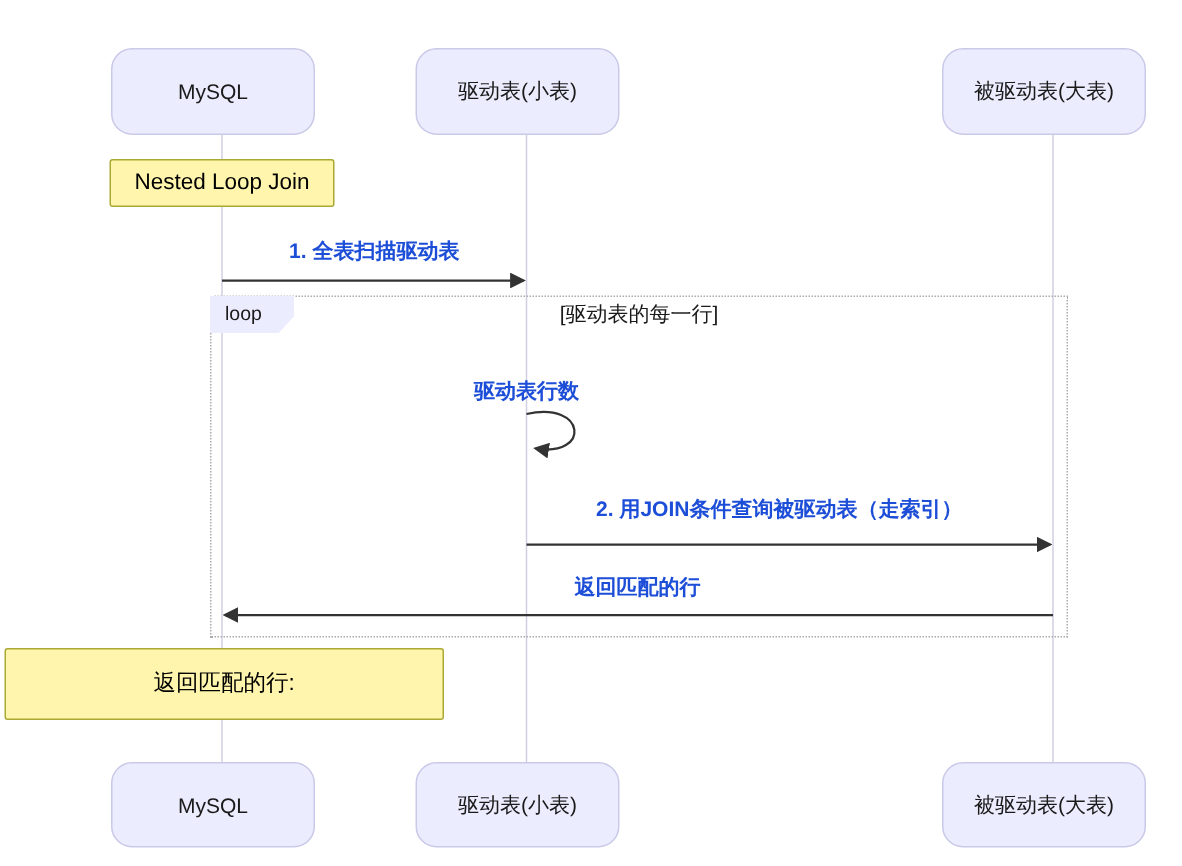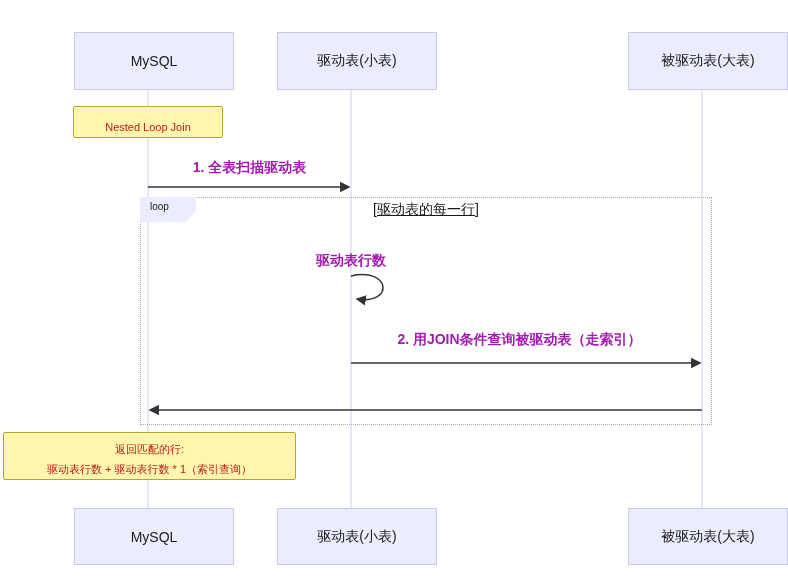--- a/index.html
+++ b/index.html
@@ -5,47 +5,47 @@
   * { margin:0; padding:0; box-sizing:border-box; }
   html,body { background:#ffffff; }
   body { font-family:"Liberation Sans","DejaVu Sans",sans-serif; color:#1a1a1a; }
   .stage { position:relative; width:788px; height:577px; background:#ffffff; overflow:hidden; }
 
   svg.layer { position:absolute; left:0; top:0; width:788px; height:577px; }
   .lifeline { stroke:#cfcfe3; stroke-width:1; }
   .arrow { stroke:#333333; stroke-width:1.5; fill:none; }
 
   .actor {
-    position:absolute; width:160px; height:58px;
-    background:#ECECFF; border:1px solid #c9c9e8; border-radius:0;
+    position:absolute; width:136px; height:58px;
+    background:#ECECFF; border:1px solid #c9c9e8; border-radius:14px;
     display:flex; align-items:center; justify-content:center;
     font-size:14px; color:#1a1a1a;
   }
   .note {
     position:absolute; background:#FFF5AD; border:1px solid #AAAA33;
-    display:flex; flex-direction:column; align-items:center; justify-content:flex-end;
-    font-size:11px; color:#b91c1c; line-height:20px; border-radius:2px;
+    display:flex; flex-direction:column; align-items:center; justify-content:center;
+    font-size:15px; color:#000000; line-height:20px; border-radius:2px;
   }
   .msg {
     position:absolute; text-align:center;
-    font-size:14px; font-weight:700; color:#a21caf;
+    font-size:14px; font-weight:700; color:#1d4ed8;
   }
   .loop-frame {
     position:absolute; left:140px; top:197px; width:572px; height:228px;
     border:1px dotted #ababab; background:transparent;
   }
   .loop-label {
     position:absolute; left:140px; top:197px; width:56px; height:25px;
-    background:#ECECFF; font-size:10px; color:#1a1a1a;
+    background:#ECECFF; font-size:13px; color:#1a1a1a;
     padding:4px 0 0 10px;
     clip-path: polygon(0 0, 100% 0, 100% 55%, 82% 100%, 0 100%);
   }
   .loop-cond {
     position:absolute; left:140px; top:201px; width:572px;
-    text-align:center; font-size:14px; color:#1a1a1a;text-decoration:underline;
+    text-align:center; font-size:14px; color:#1a1a1a;
   }
 </style>
 </head>
 <body>
 
 <div class="stage">
 
   <svg class="layer" viewBox="0 0 788 577">
     <defs>
       <marker id="ah" viewBox="0 0 10 10" refX="8.5" refY="5" markerWidth="7" markerHeight="7" orient="auto">
@@ -80,24 +80,24 @@
   <div class="msg" style="left:148px; top:159px; width:203px;">1. 全表扫描驱动表</div>
 
   <div class="loop-frame"></div>
   <div class="loop-label">loop</div>
   <div class="loop-cond">[驱动表的每一行]</div>
 
   <div class="msg" style="left:271px; top:252px; width:160px;">驱动表行数</div>
 
   <div class="msg" style="left:351px; top:331px; width:337px;">2. 用JOIN条件查询被驱动表（走索引）</div>
 
+  <div class="msg" style="left:148px; top:383px; width:554px;">返回匹配的行</div>
 
   <div class="note" style="left:3px; top:432px; width:293px; height:48px;">
     <span>返回匹配的行:</span>
-    <span>驱动表行数 + 驱动表行数 * 1（索引查询）</span>
   </div>
 
   <div class="actor" style="left:74px; top:508px; height:57px;">
     <span>MySQL</span>
   </div>
   <div class="actor" style="left:277px; top:508px; height:57px;">
     <span>驱动表(小表)</span>
   </div>
   <div class="actor" style="left:628px; top:508px; height:57px;">
     <span>被驱动表(大表)</span>

